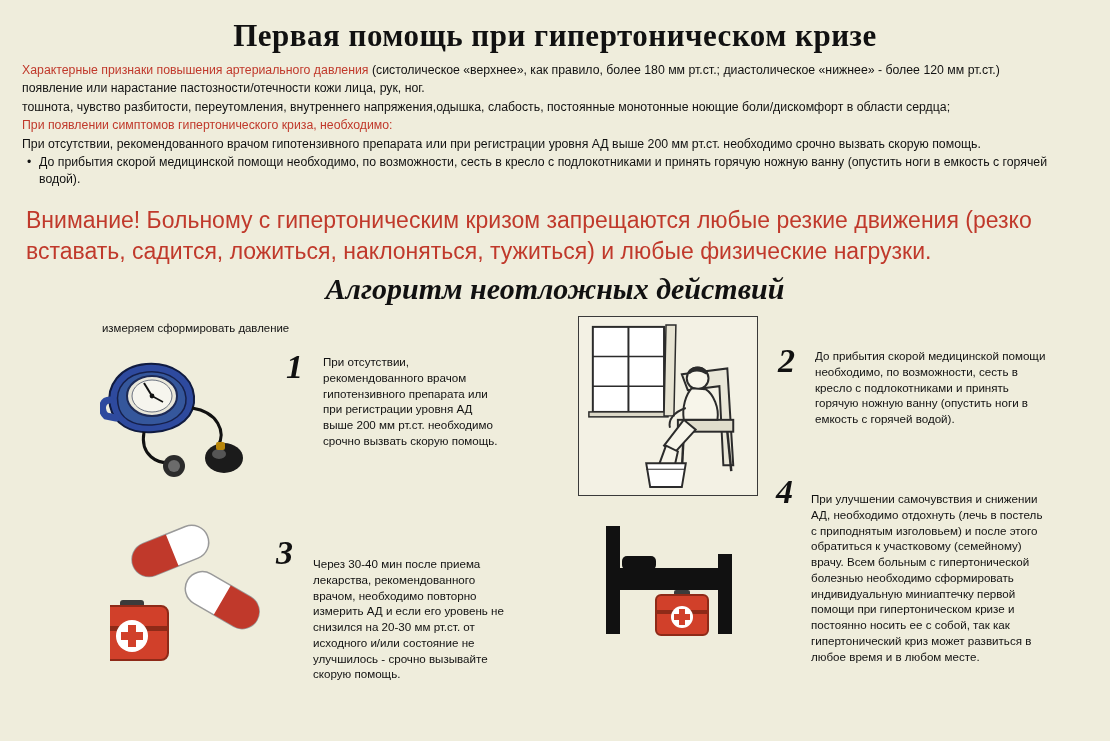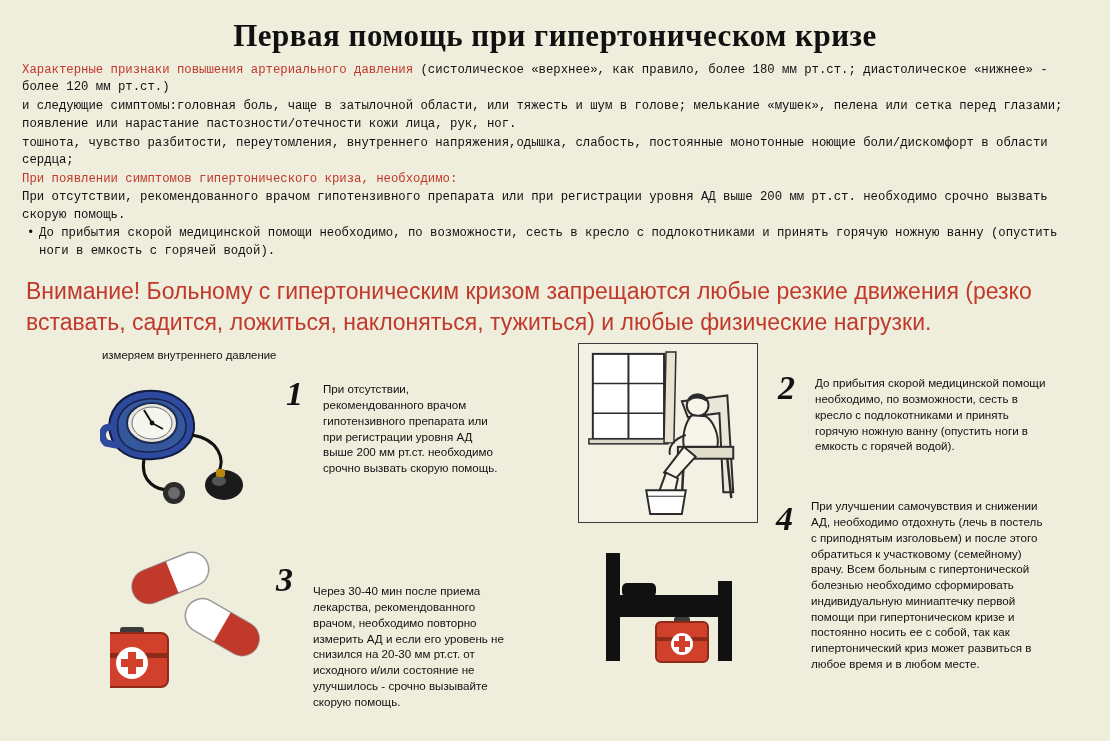--- a/index.html
+++ b/index.html
@@ -23,21 +23,20 @@
     font-weight:bold;
     font-size:31px;
     letter-spacing:.5px;
     margin:10px 0 8px 0;
     color:#111;
   }
   .intro{
     font-size:12.3px;
     line-height:1.42;
     color:#111;
-    font-family:Liberation Mono, monospace;
   }
   .intro .red{color:#c0392b;}
   .intro p{margin:0 0 1px 0;}
   .bullets{margin:0;padding:0;list-style:none;}
   .bullets li{
     position:relative;
     padding-left:17px;
     margin:0;
     font-size:12.3px;
     line-height:1.45;
@@ -100,53 +99,53 @@
   #step2 .step-text{position:absolute;left:237px;top:32px;width:240px;}
   
   #step3{left:58px;top:204px;width:480px;}
   #pills{position:absolute;left:30px;top:0;width:190px;height:150px;}
   #step3 .num{position:absolute;left:196px;top:16px;}
   #step3 .step-text{position:absolute;left:233px;top:36px;width:205px;}
   
   #step4{left:556px;top:155px;width:520px;}
   #bed{position:absolute;left:20px;top:45px;width:190px;height:140px;}
   #step4 .num{position:absolute;left:198px;top:4px;}
-  #step4 .step-text{position:absolute;left:233px;top:0;width:240px;}
+  #step4 .step-text{position:absolute;left:233px;top:20px;width:240px;}
   svg{display:block;}
 </style>
 </head>
 <body>
 
 <div class="page">
 
   <div class="title">Первая помощь при гипертоническом кризе</div>
 
   <div class="intro">
     <p>
       <span class="red">Характерные признаки повышения артериального давления</span><span> (систолическое «верхнее», как правило, более 180 мм рт.ст.; диастолическое «нижнее» - более 120 мм рт.ст.)</span>
     </p>
-    <p>и следующие симптомы:головная боль, чаще в затылочной области, или тяжесть и шум в голове;  мелькание «мушек», пелена или сетка перед глазами;</p>
     <p>появление или нарастание пастозности/отечности кожи лица, рук, ног.</p>
     <p>тошнота, чувство разбитости, переутомления, внутреннего напряжения,одышка, слабость, постоянные монотонные ноющие боли/дискомфорт в области сердца;</p>
     <p class="red">При появлении симптомов гипертонического криза, необходимо:</p>
     <ul class="bullets">
     </ul>
     <div class="plain-line">При отсутствии, рекомендованного врачом гипотензивного препарата или при регистрации уровня АД выше 200 мм рт.ст. необходимо срочно вызвать скорую помощь.</div>
     <ul class="bullets">
       <li>До прибытия скорой медицинской помощи необходимо, по возможности, сесть в кресло с подлокотниками и принять горячую ножную ванну (опустить ноги в емкость с горячей водой).</li>
     </ul>
   </div>
 
   <div class="warning">Внимание! Больному с гипертоническим кризом запрещаются любые резкие движения (резко вставать, садится, ложиться, наклоняться, тужиться) и любые физические нагрузки.</div>
 
+  <div class="algo-title">Алгоритм неотложных действий</div>
 
   <div class="grid">
 
     <div class="cell" id="step1">
-      <div class="cap" id="cap1">измеряем внутреннего давление</div>
+      <div class="cap" id="cap1">измеряем сформировать давление</div>
 
       <div id="tono">
         <svg viewBox="0 0 170 140" width="170" height="140">
 
           <path d="M10 56 C6 36 20 16 46 14 C72 12 92 26 94 46 C96 66 80 80 54 82 C30 84 14 74 10 56 Z" fill="#2e4a9e" stroke="#101b40" stroke-width="2"></path>
           <path d="M18 54 C15 38 26 24 47 22 C68 20 85 32 86 48 C87 63 73 74 52 75 C32 76 20 68 18 54 Z" fill="#35579c" stroke="#16204a" stroke-width="1.5"></path>
           <ellipse cx="52" cy="46" rx="25" ry="20" fill="#e9e7da" stroke="#1d2a55" stroke-width="2"></ellipse>
           <ellipse cx="52" cy="46" rx="20" ry="16" fill="#f6f5ee" stroke="#6b7280" stroke-width="1"></ellipse>
           <line x1="52" y1="46" x2="44" y2="33" stroke="#111" stroke-width="2"></line>
           <line x1="52" y1="46" x2="63" y2="52" stroke="#111" stroke-width="1.5"></line>

